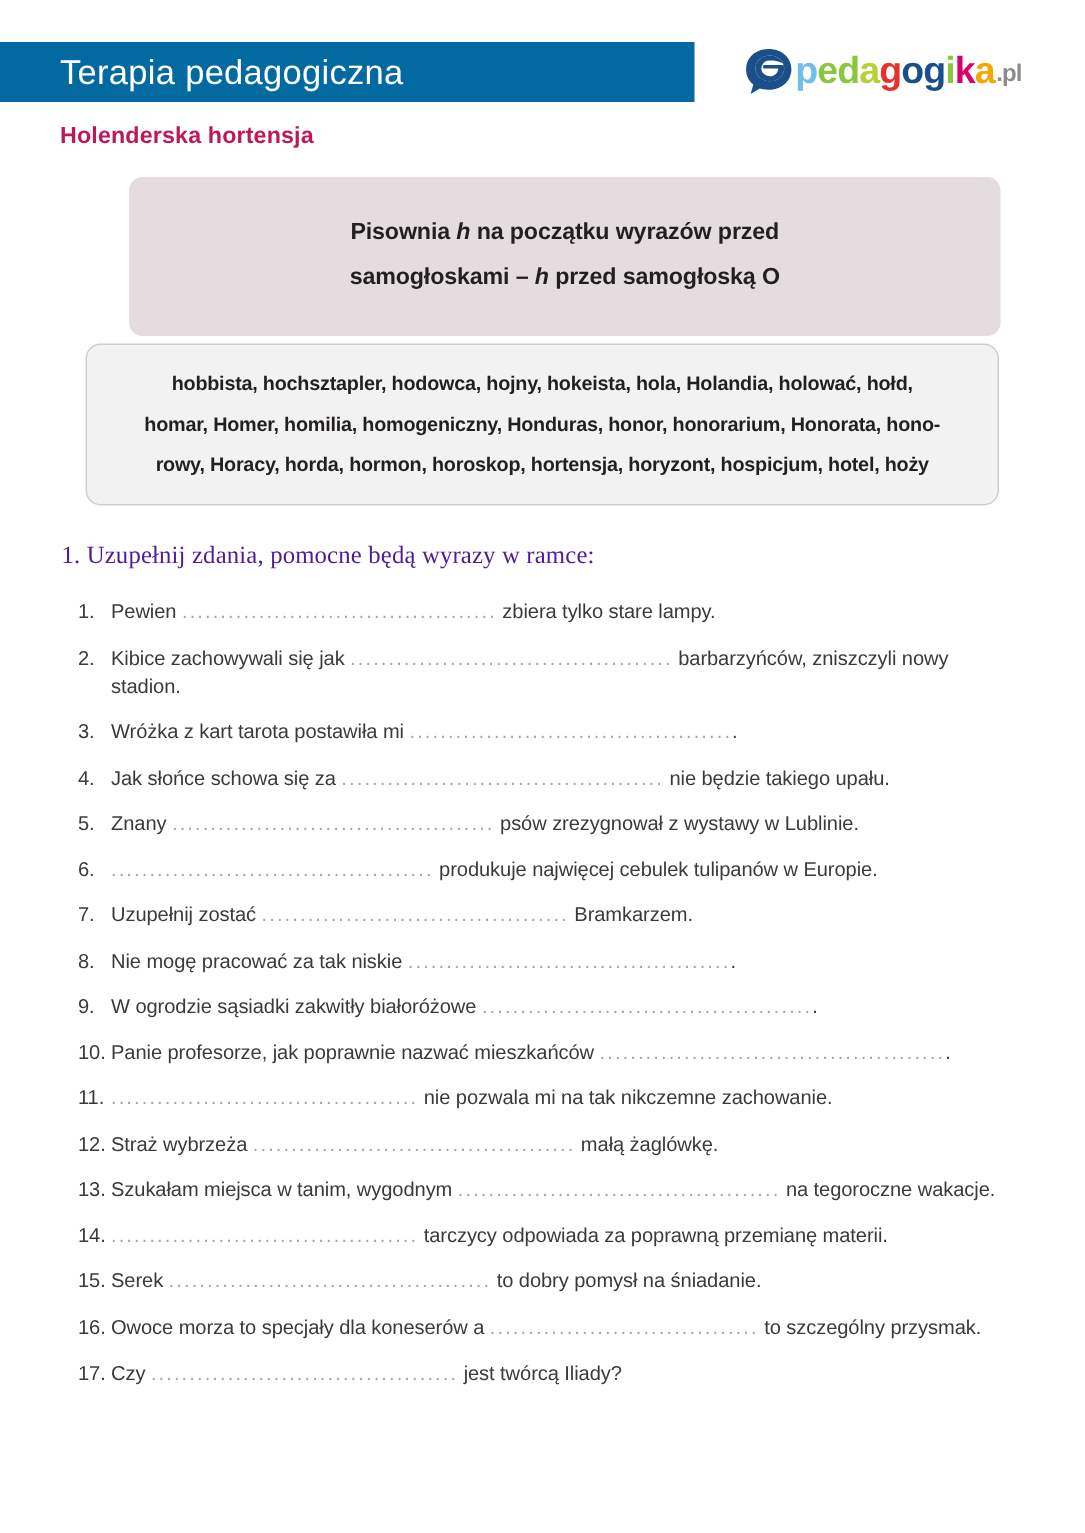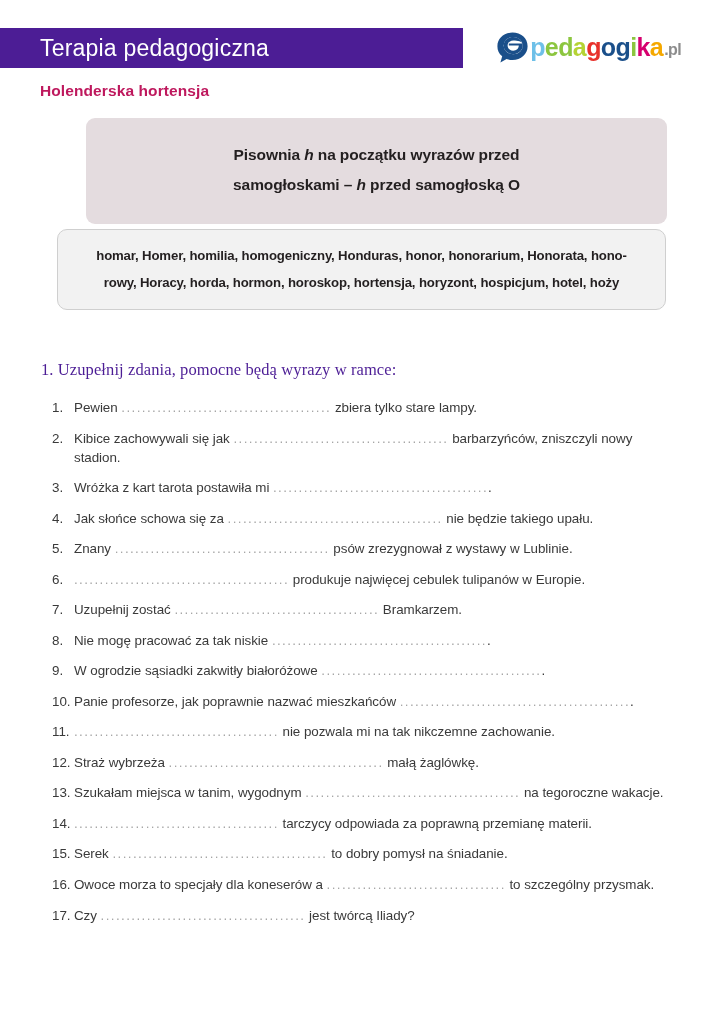--- a/index.html
+++ b/index.html
@@ -20,21 +20,21 @@
   .header {
     position: relative;
     height: 112px;
   }
   .header-bar {
     position: absolute;
     left: 0;
     top: 28px;
     width: 463px;
     height: 40px;
-    background: #4c1d95;
+    background: #0369a1;
     display: flex;
     align-items: center;
   }
   .header-bar-title {
     color: #ffffff;
     font-size: 23px;
     font-weight: 400;
     letter-spacing: 0.2px;
     padding-left: 40px;
     line-height: 1;
@@ -211,20 +211,21 @@
 <div class="rule-box">
   <div class="rule-line">
     <span>Pisownia </span><i>h</i><span> na początku wyrazów przed</span>
   </div>
   <div class="rule-line">
     <span>samogłoskami – </span><i>h</i><span> przed samogłoską O</span>
   </div>
 </div>
 
 <div class="wordbank">
+  <div class="wordbank-line">hobbista, hochsztapler, hodowca, hojny, hokeista, hola, Holandia, holować, hołd,</div>
   <div class="wordbank-line">homar, Homer, homilia, homogeniczny, Honduras, honor, honorarium, Honorata, hono-</div>
   <div class="wordbank-line">rowy, Horacy, horda, hormon, horoskop, hortensja, horyzont, hospicjum, hotel, hoży</div>
 </div>
 
 <div class="task-heading">1. Uzupełnij zdania, pomocne będą wyrazy w ramce:</div>
 
 <div class="exercises">
 
 <div class="ex-item">
       <span class="ex-num">1.</span>

